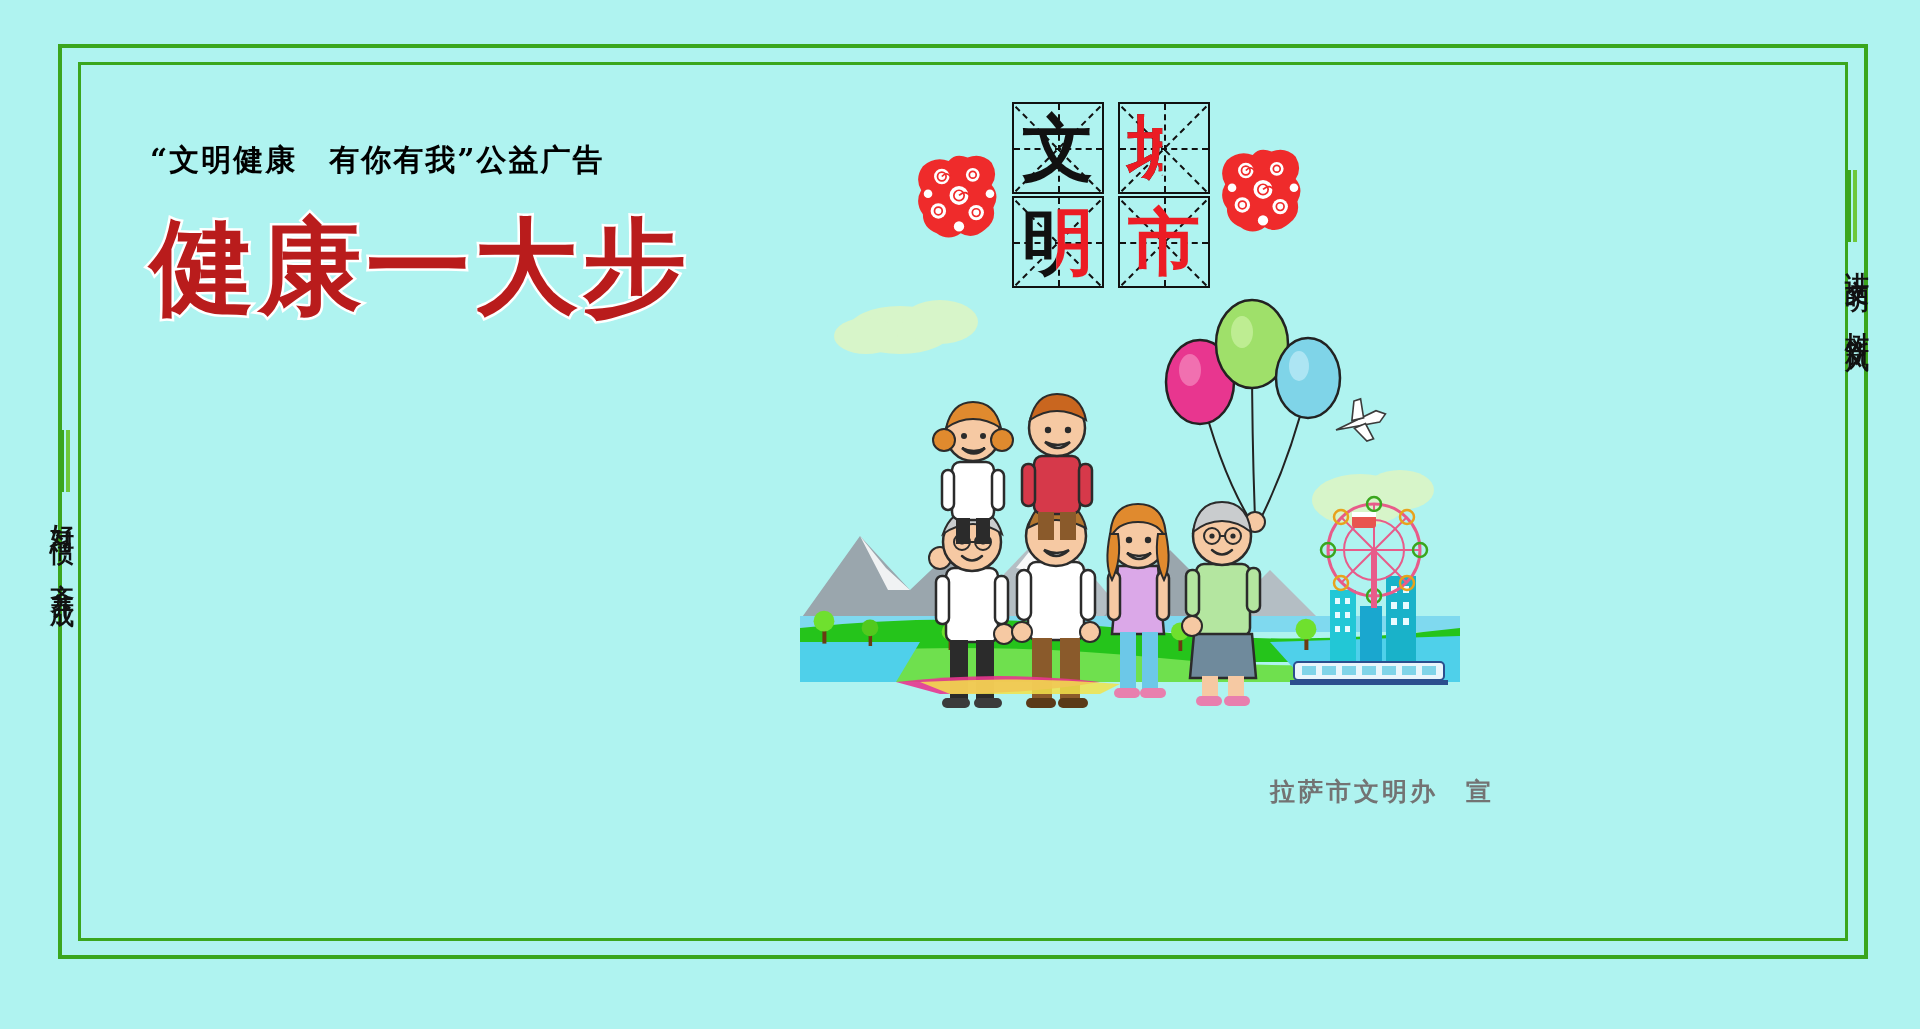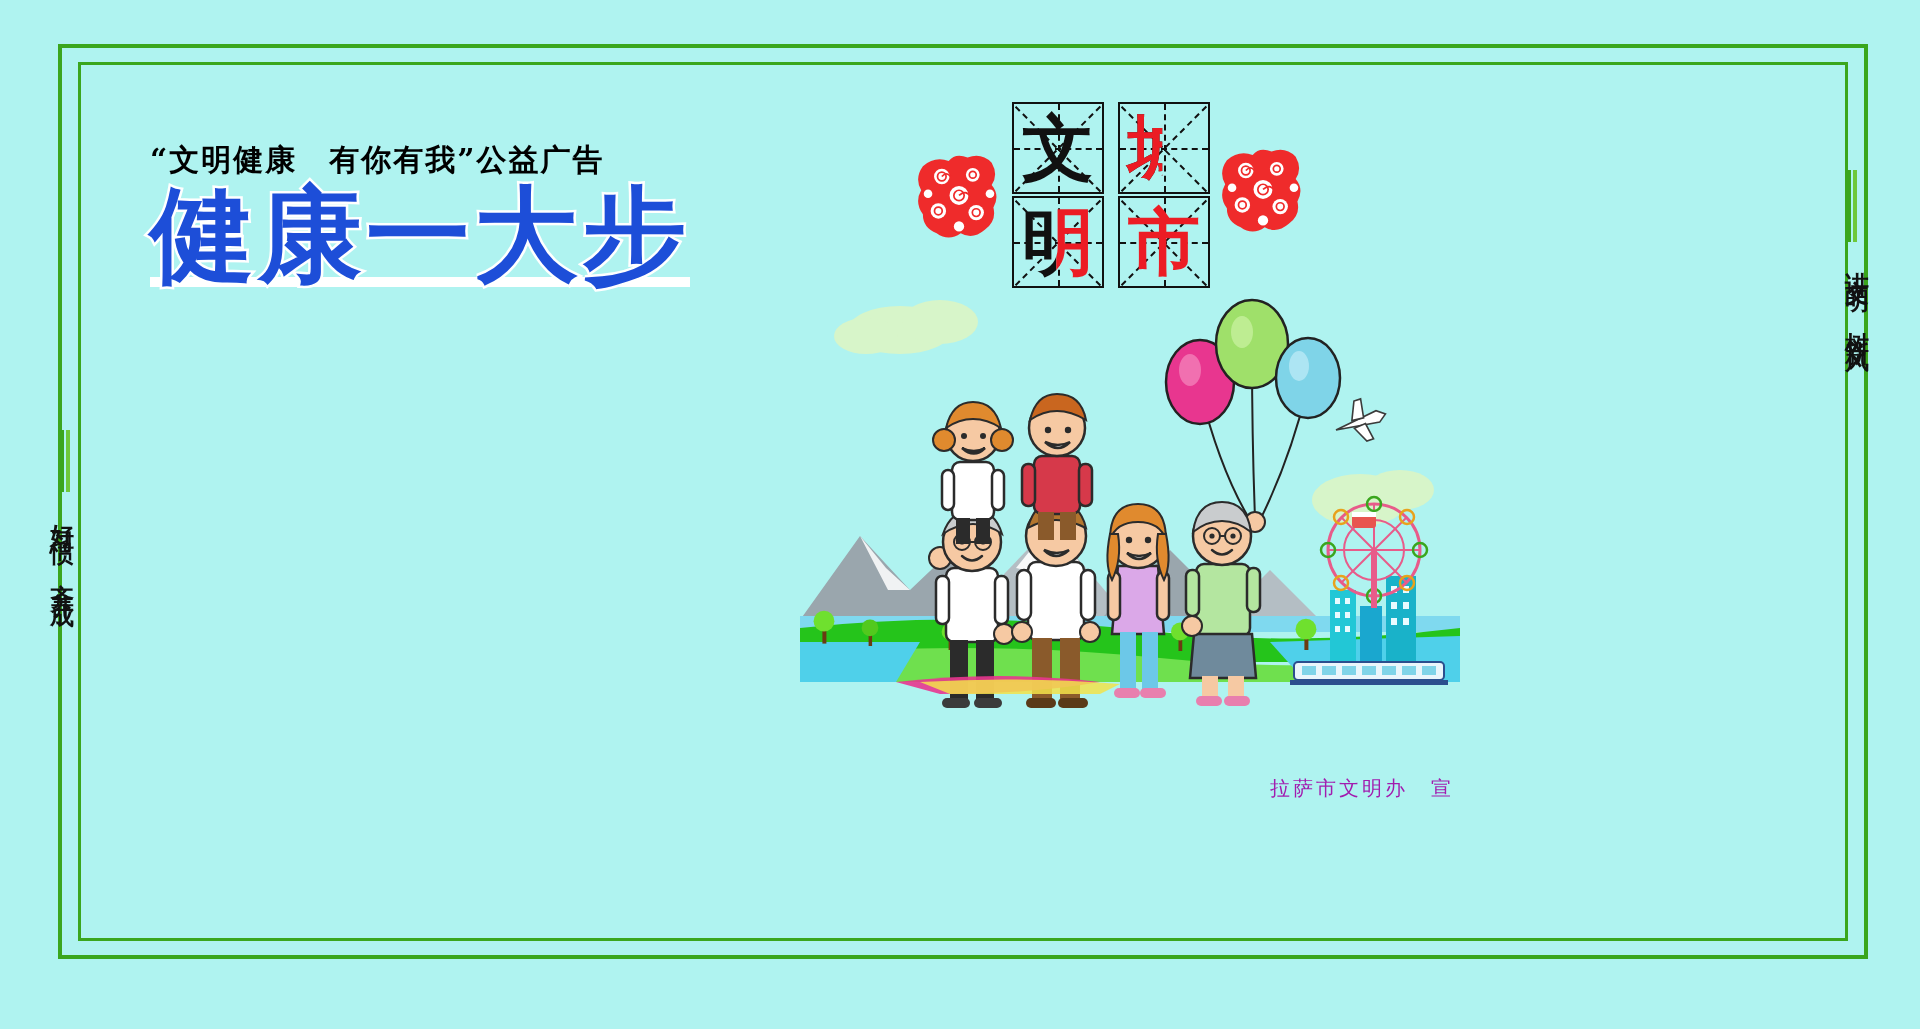--- a/index.html
+++ b/index.html
@@ -54,21 +54,21 @@
     font-family:"DejaVu Sans","Liberation Sans",sans-serif;
     font-weight:900;
     font-size:104px;
     line-height:1.05;
     letter-spacing:4px;
     white-space:nowrap;
     -webkit-text-stroke:5px #ffffff;
     paint-order:stroke fill;
   }
   #cn-line-1{color:#2fb216;margin-top:46px;}
-  #cn-line-2{color:#1d4ed8;text-decoration:underline;}
+  #cn-line-2{color:#b91c1c;margin-top:32px;}
   .tibetan{
     font-family:"DejaVu Sans","Liberation Sans",sans-serif;
     font-size:49px;
     line-height:1.25;
     color:#1a7a14;
     white-space:nowrap;
     -webkit-text-stroke:3px #ffffff;
     paint-order:stroke fill;
     margin-top:4px;
     margin-left:10px;
@@ -120,21 +120,21 @@
   #papercut-right{left:220px;top:46px;}
 
   
   #illustration{position:absolute;left:800px;top:290px;width:660px;height:420px;}
   #scene{position:absolute;left:0;top:0;width:660px;height:420px;}
 
   
   #signature{
     position:absolute;left:1270px;top:775px;
     font-family:"DejaVu Serif","Liberation Serif",serif;
-    font-weight:400;font-size:20px;color:#a21caf;letter-spacing:3px;
+    font-weight:700;font-size:25px;color:#737373;letter-spacing:3px;
     white-space:nowrap;
   }
 </style>
 </head>
 <body>
 
 <div id="poster">
 
   <div class="frame-outer"></div>
   <div class="frame-inner"></div>

